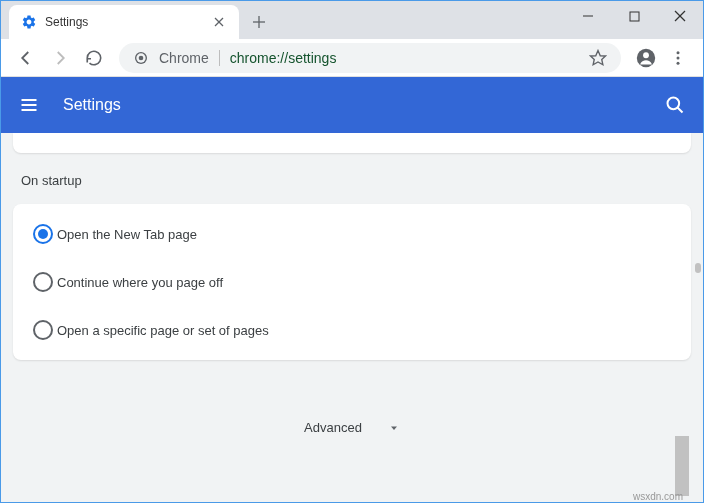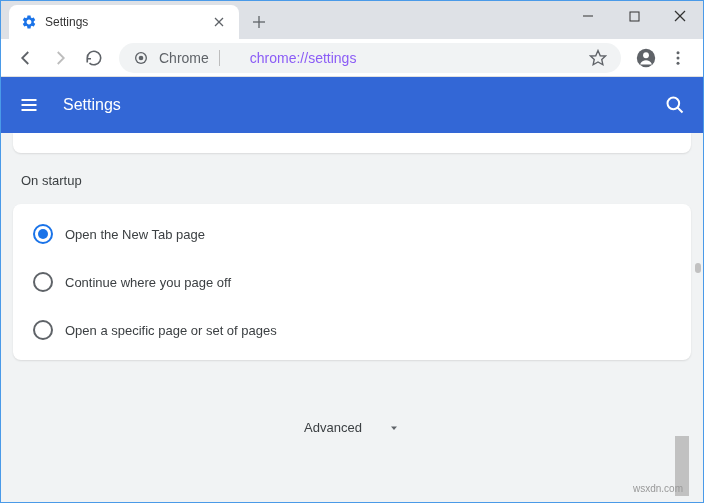--- a/index.html
+++ b/index.html
@@ -17,47 +17,47 @@
     .new-tab { width: 28px; height: 28px; display: flex; align-items: center; justify-content: center; color: #555; margin-left: 6px; margin-bottom: 3px; }
     
     
     .toolbar { height: 38px; background: #fff; display: flex; align-items: center; padding: 2px 10px; gap: 4px; border-bottom: 1px solid #e0e0e0; }
     .nav-btn { width: 30px; height: 30px; display: flex; align-items: center; justify-content: center; color: #5f6368; border-radius: 50%; }
     .nav-btn.disabled { color: #bdbdbd; }
     .omnibox { flex: 1; height: 30px; background: #f1f3f4; border-radius: 15px; display: flex; align-items: center; padding: 0 14px; gap: 10px; font-size: 14px; margin: 0 6px; }
     .omnibox-icon { color: #5f6368; display: flex; }
     .omnibox-label { color: #5f6368; }
     .omnibox-divider { width: 1px; height: 16px; background: #bdbdbd; }
-    .omnibox-url { color: #8b5cf6; flex: 1; margin-left: 20px; }
+    .omnibox-url { color: #14532d; flex: 1; }
     .omnibox-star { color: #5f6368; display: flex; }
     .toolbar-right { display: flex; align-items: center; gap: 2px; }
     
     
     .blue-header { height: 56px; background: #3367d6; display: flex; align-items: center; padding: 0 18px; color: #fff; gap: 24px; }
     .menu-icon { display: flex; cursor: pointer; }
     .header-title { font-size: 16px; font-weight: 500; flex: 1; }
     .search-icon-hdr { display: flex; }
     
     
     .content-area { height: 435px; background: #f1f3f4; overflow-y: auto; position: relative; padding: 0 12px; }
     .card-stub { background: #fff; border-radius: 0 0 8px 8px; height: 20px; margin-bottom: 20px; box-shadow: 0 1px 2px rgba(0,0,0,0.1); }
     .section-label { font-size: 13px; color: #3c4043; margin: 0 0 16px 8px; }
     .card { background: #fff; border-radius: 8px; box-shadow: 0 1px 2px rgba(0,0,0,0.1); padding: 6px 0; }
-    .radio-row { display: flex; align-items: center; padding: 14px 20px; gap: 12px; }
+    .radio-row { display: flex; align-items: center; padding: 14px 20px; gap: 4px; }
     .radio { width: 20px; height: 20px; border: 2px solid #5f6368; border-radius: 50%; display: flex; align-items: center; justify-content: center; flex-shrink: 0; }
     .radio.selected { border-color: #1a73e8; }
     .radio.selected::after { content: ""; width: 10px; height: 10px; background: #1a73e8; border-radius: 50%; }
     .radio-label { font-size: 13px; color: #3c4043; }
     .advanced { display: flex; align-items: center; justify-content: center; gap: 26px; margin-top: 48px; padding: 12px; font-size: 13px; color: #3c4043; }
     
     
     .scroll-hint { position: absolute; right: 2px; top: 130px; width: 6px; height: 10px; background: #c1c1c1; border-radius: 3px; }
     .scroll-thumb { position: absolute; right: 14px; bottom: 6px; width: 14px; height: 60px; background: #c1c1c1; }
     
-    .watermark { position: absolute; bottom: 8px; right: 20px; font-size: 10px; color: #999; }
+    .watermark { position: absolute; bottom: 0; right: 20px; font-size: 10px; color: #999; }
     
     svg { display: block; }
   </style>
 </head>
 <body>
 
 <div class="window-controls">
   <div class="win-ctrl">
     <svg width="12" height="12" viewBox="0 0 12 12">
         <line x1="1" y1="6" x2="11" y2="6" stroke="#333" stroke-width="1"></line>

